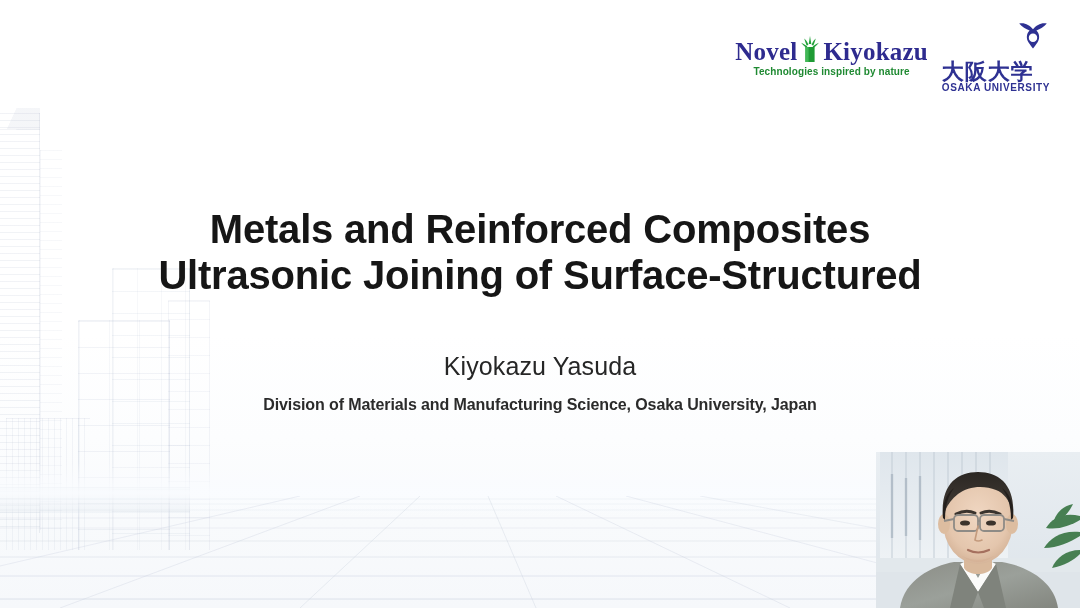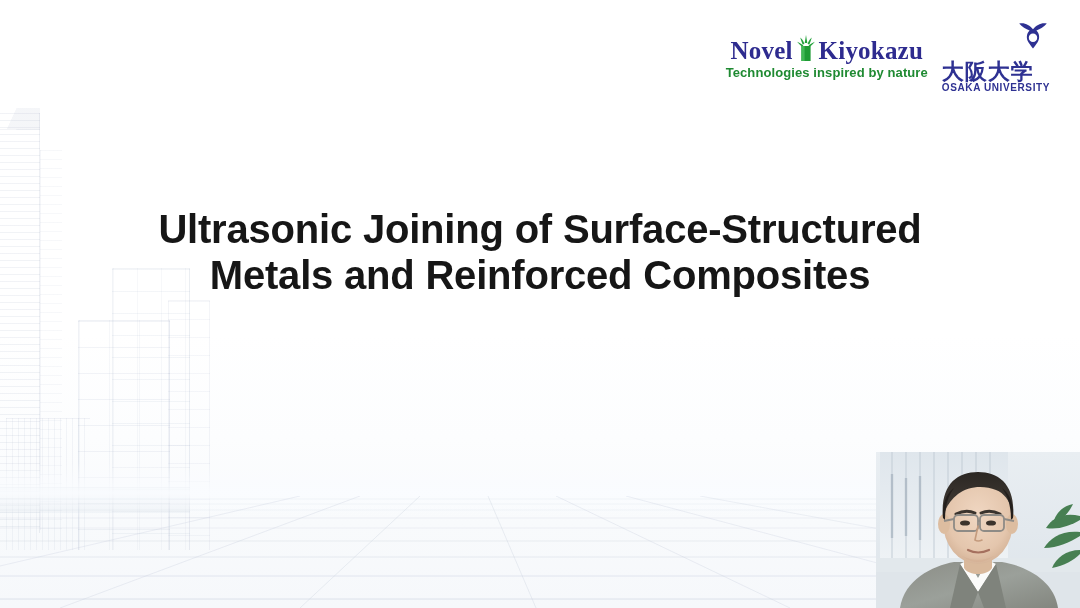--- a/index.html
+++ b/index.html
@@ -194,21 +194,21 @@
   .nj-plant {
     position:relative;
     width:20px; height:30px;
     margin:0 1px 0 1px;
   }
   .nj-plant svg { display:block; }
   .nj-tag {
     margin-top:3px;
     font-family:"Liberation Sans", sans-serif;
     font-weight:bold;
-    font-size:13px;
+    font-size:10px;
     color:#1f8a32;
     letter-spacing:0.1px;
     white-space:nowrap;
     text-align:right;
   }
 
   
   .ou-logo {
     display:flex;
     align-items:flex-end;
@@ -369,25 +369,29 @@
       <span class="ou-text">
         <span class="ou-jp">大阪大学</span>
         <span class="ou-en">OSAKA UNIVERSITY</span>
       </span>
     </div>
 
   </div>
 
   <div class="title-block">
     <h1 class="slide-title">
+      <span class="tline">Metals and Reinforced Composites</span>
       <span class="tline">Ultrasonic Joining of Surface-Structured</span>
-      <span class="tline">Metals and Reinforced Composites</span>
     </h1>
   </div>
 
+  <div class="author-block">
+    <div class="author-name">Kiyokazu Yasuda</div>
+    <div class="author-affil">Division of Materials and Manufacturing Science, Osaka University, Japan</div>
+  </div>
 
   <div class="webcam">
     <svg viewBox="0 0 204 156" xmlns="http://www.w3.org/2000/svg">
       <defs>
         <linearGradient id="blindG" x1="0" y1="0" x2="0" y2="1">
           <stop offset="0%" stop-color="#dfe6ec"></stop>
           <stop offset="100%" stop-color="#eef2f5"></stop>
         </linearGradient>
         <linearGradient id="wallG" x1="0" y1="0" x2="0" y2="1">
           <stop offset="0%" stop-color="#e9eef2"></stop>

